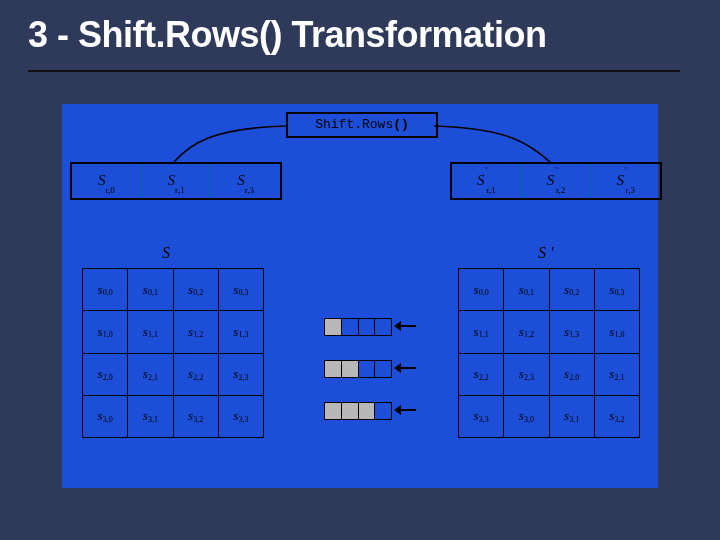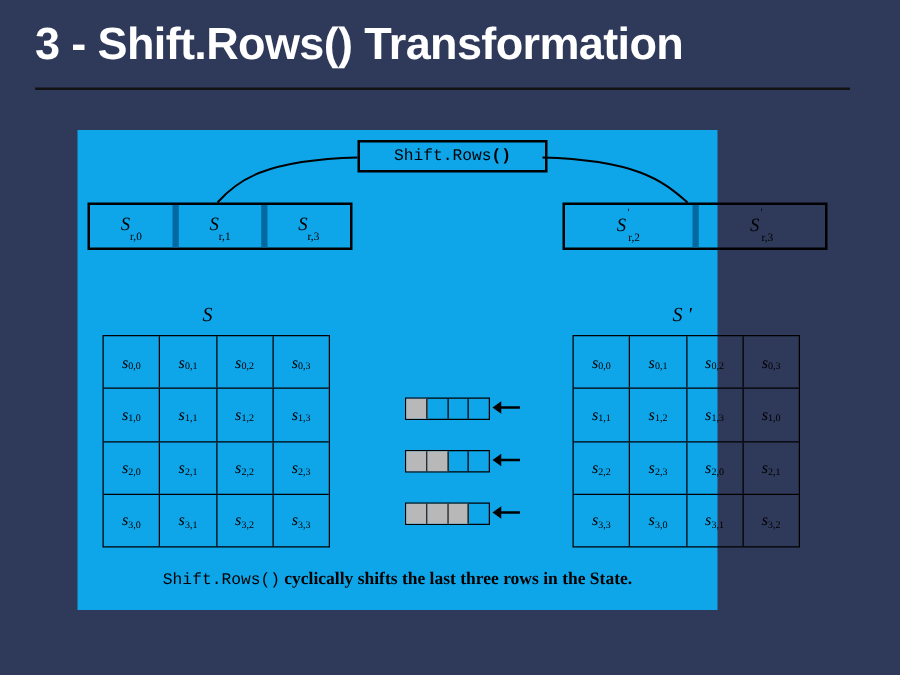--- a/index.html
+++ b/index.html
@@ -1,24 +1,24 @@
 <!DOCTYPE html>
 <html><head>
 <meta charset="utf-8">
 <style>
   html,body{margin:0;padding:0;width:720px;height:540px;background:#2f3a5a;font-family:Arial,Helvetica,sans-serif;overflow:hidden}
   .slide{width:720px;height:540px;position:relative}
   .title{color:#fff;font-size:36px;font-weight:bold;padding:14px 0 0 28px;letter-spacing:-0.5px}
   .title-rule{position:absolute;left:28px;right:40px;top:70px;height:2px;background:#111}
-  .panel{position:absolute;left:62px;top:104px;width:512px;height:384px;background:#0ea5e9}
+  .panel{position:absolute;left:62px;top:104px;width:596px;height:384px;background:#1d4ed8}
   .funcbox{position:absolute;left:224px;top:8px;width:148px;height:22px;border:2px solid #000;font-family:"Courier New",monospace;font-size:13px;text-align:center;line-height:22px}
   .funcboxlabel b{font-weight:bold}
   .row1a{position:absolute;left:8px;top:58px;width:208px;height:34px;border:2.4px solid #000;display:flex}
   .row1b{position:absolute;left:388px;top:58px;width:208px;height:34px;border:2.4px solid #000;display:flex}
-  .rcell{flex:1;border-right:5px solid #0369a1;display:flex;align-items:center;justify-content:center;font-family:"Times New Roman",serif;font-size:15px;font-style:italic}
+  .rcell{flex:1;border-right:1px solid #0369a1;display:flex;align-items:center;justify-content:center;font-family:"Times New Roman",serif;font-size:15px;font-style:italic}
   .rcell:last-child{border-right:none}
   .rcell sub{font-size:9px;font-style:normal;position:relative;top:4px}
   .rcell sup{font-size:9px;font-style:normal;position:relative;top:-6px;left:1px}
   .arcs{position:absolute;left:0;top:0}
   .slabel{position:absolute;top:140px;font-family:"Times New Roman",serif;font-size:16px;font-style:italic}
   .grid{position:absolute;width:180px;height:168px;border:1.8px solid #000;display:flex;flex-direction:column}
   .grow{flex:1;display:flex;border-bottom:1px solid #000}
   .grow:last-child{border-bottom:none}
   .gcell{flex:1;border-right:1px solid #000;display:flex;align-items:center;justify-content:center;font-family:"Times New Roman",serif;font-size:13px;font-style:italic}
   .gcell:last-child{border-right:none}
@@ -56,20 +56,23 @@
           <span>S<sub>r,0</sub></span>
         </div>
       <div class="rcell">
           <span>S<sub>r,1</sub></span>
         </div>
       <div class="rcell">
           <span>S<sub>r,3</sub></span>
         </div>
     </div>
     <div class="row1b">
+      <div class="rcell">
+          <span>S<sup>'</sup><sub>r,1</sub></span>
+        </div>
       <div class="rcell">
           <span>S<sup>'</sup><sub>r,2</sub></span>
         </div>
       <div class="rcell">
           <span>S<sup>'</sup><sub>r,3</sub></span>
         </div>
     </div>
 
     <div class="slabel" style="left:100px">S</div>
     <div class="slabel" style="left:476px">S '</div>
@@ -144,18 +147,15 @@
         <div class="arrowL" style="left: 332px; top: 259px;"></div>
         <div class="shiftind" style="left: 262px; top: 298px;">
           <div class="gray"></div>
           <div class="gray"></div>
           <div class="gray"></div>
           <div></div>
         </div>
         <div class="arrowL" style="left: 332px; top: 301px;"></div>
       </div>
 
-    <div class="caption">
-      <span class="mono">Shift.Rows()</span><b> cyclically shifts the last three rows in the State.</b>
-    </div>
 
   </div>
 </div>
 
 </body></html>

